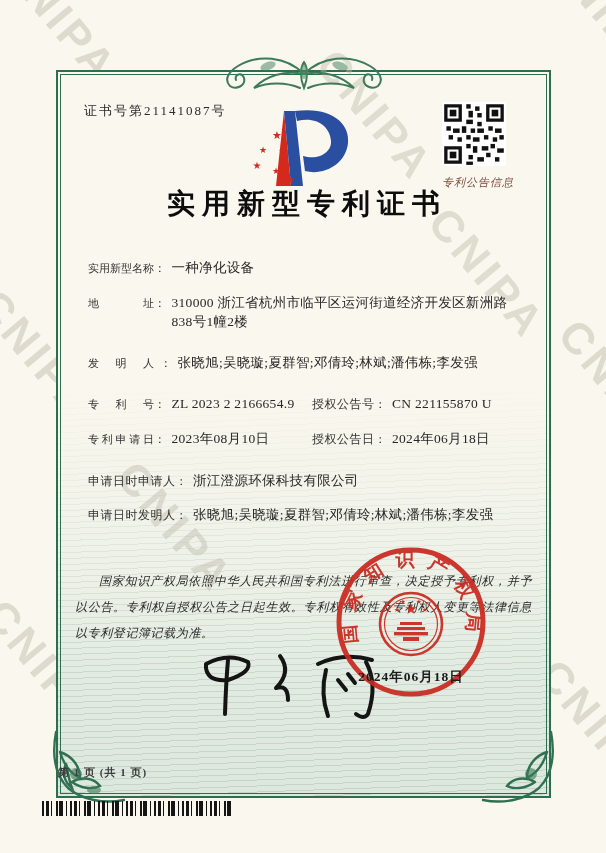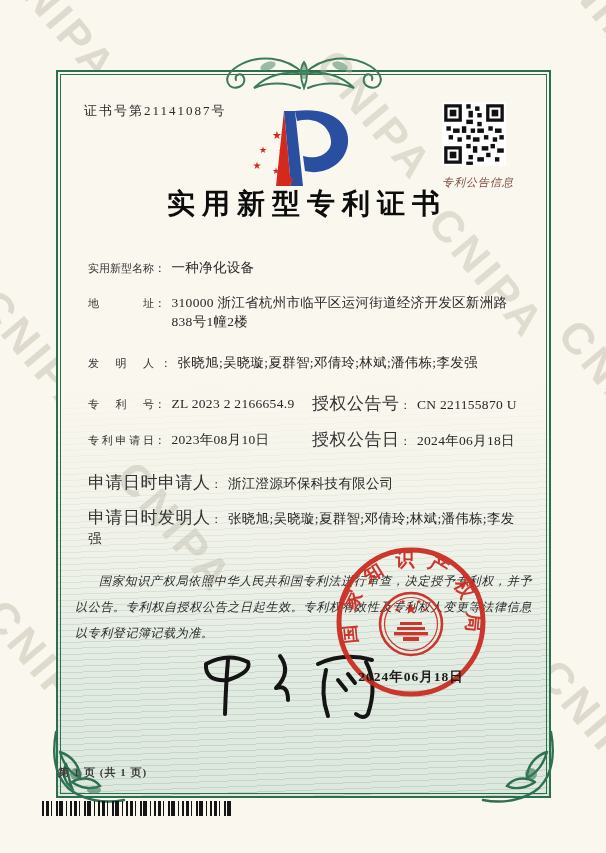--- a/index.html
+++ b/index.html
@@ -48,21 +48,21 @@
   .qr-label { margin-top:5px; font-size:11px; color:#7c4a3b; letter-spacing:1px;
               font-style:italic; }
 
   .title { position:absolute; top:113px; left:0; right:0; text-align:center;
            font-size:28px; font-weight:bold; letter-spacing:7px; padding-left:7px; color:#0d0d0d; }
 
   .rows { position:absolute; left:30px; right:28px; top:186px; font-size:13.5px; color:#272727; }
   .row { line-height:19px; }
   .lbl { display:inline-block; width:66px; font-size:11px; color:#333;
          text-align:justify; text-align-last:justify; vertical-align:baseline; }
-  .lbl2 { font-size:17px; color:#333; letter-spacing:0.5px; }
+  .lbl2 { font-size:12px; color:#333; letter-spacing:0.5px; }
   .colon { font-size:11.5px; margin-right:6px; }
   .val { letter-spacing:0.3px; }
   .val-wrap { display:inline-block; width:338px; vertical-align:top; letter-spacing:0.3px; }
   .cols { display:flex; }
   .col-l { width:224px; flex:0 0 224px; }
   .m26 { margin-top:26px; } .m15 { margin-top:15px; } .m6 { margin-top:22px; }
   .m11 { margin-top:21px; } .m22 { margin-top:22px; } .m14 { margin-top:14px; }
 
   .statement { position:absolute; left:17px; right:17px; top:496px;
                font-size:12px; line-height:26px; letter-spacing:0.6px;

